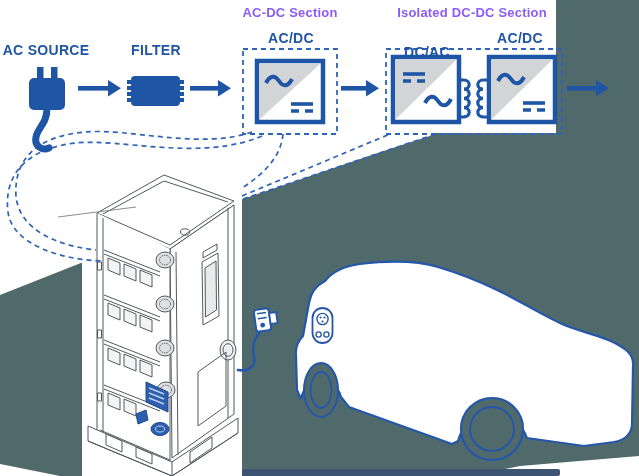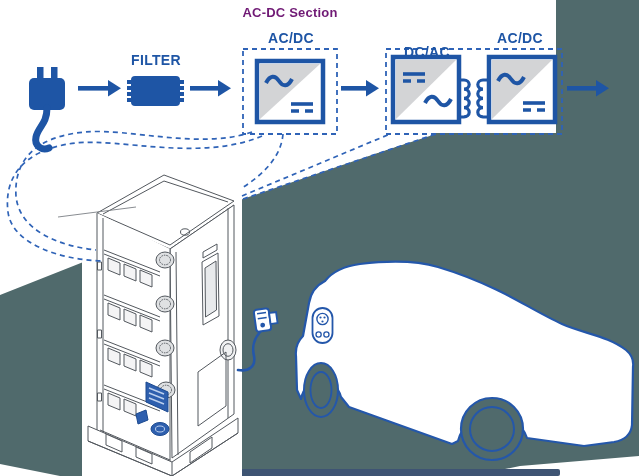--- a/index.html
+++ b/index.html
@@ -1,21 +1,21 @@
 <!DOCTYPE html>
 <html><head>
 <meta charset="utf-8">
 <style>
   html,body{margin:0;padding:0;background:#ffffff;}
   .stage{position:relative;width:639px;height:476px;background:#ffffff;overflow:hidden;
          font-family:"Liberation Sans","DejaVu Sans",sans-serif;}
   .stage svg{position:absolute;left:0;top:0;}
   .lbl{position:absolute;transform:translateX(-50%);white-space:nowrap;font-weight:bold;}
   .lbl-blue{color:#1e55a5;font-size:14px;letter-spacing:.3px;}
-  .lbl-gray{color:#701a75;font-size:13px;letter-spacing:.2px;}
+  .lbl-gray{color:#8b5cf6;font-size:13px;letter-spacing:.2px;}
 </style>
 </head>
 <body>
 
 <div class="stage">
 
 <svg width="639" height="476" viewBox="0 0 639 476">
 
   <g>
     <path d="M556,0 H639 V456 L520,466 L470,476 H60 L0,464 V295 L240,200 L436,133 H556 Z" fill="#506a6c" stroke="none"></path>
@@ -206,21 +206,23 @@
 
   <g>
     <rect x="489" y="57" width="66" height="65" fill="#ffffff" stroke="#1e55a5" stroke-width="4.5"></rect>
     <path d="M492,60 L552,60 L492,119 Z" fill="#d3d4d6"></path>
     <path d="M498,81 C502,73 507,73 511,79 C515,85 520,85 524,77" fill="none" stroke="#1e55a5" stroke-width="4"></path>
     <path d="M523,103 L545,103" stroke="#1e55a5" stroke-width="3.6"></path>
     <path d="M523,110 L531,110 M537,110 L545,110" stroke="#1e55a5" stroke-width="3.6"></path>
   </g>
 </svg>
 
-<div class="lbl lbl-blue" style="left:156px;top:52px;">FILTER</div>
+<div class="lbl lbl-blue" style="left:46px;top:42px;">AC SOURCE</div>
+<div class="lbl lbl-blue" style="left:156px;top:42px;">FILTER</div>
 
 <div class="lbl lbl-gray" style="left:290px;top:5px;">AC-DC Section</div>
 <div class="lbl lbl-blue" style="left:291px;top:30px;">AC/DC</div>
 
+<div class="lbl lbl-gray" style="left:472px;top:5px;">Isolated DC-DC Section</div>
 <div class="lbl lbl-blue" style="left:427px;top:44px;">DC/AC</div>
 <div class="lbl lbl-blue" style="left:520px;top:30px;">AC/DC</div>
 
 </div>
 
 </body></html>

